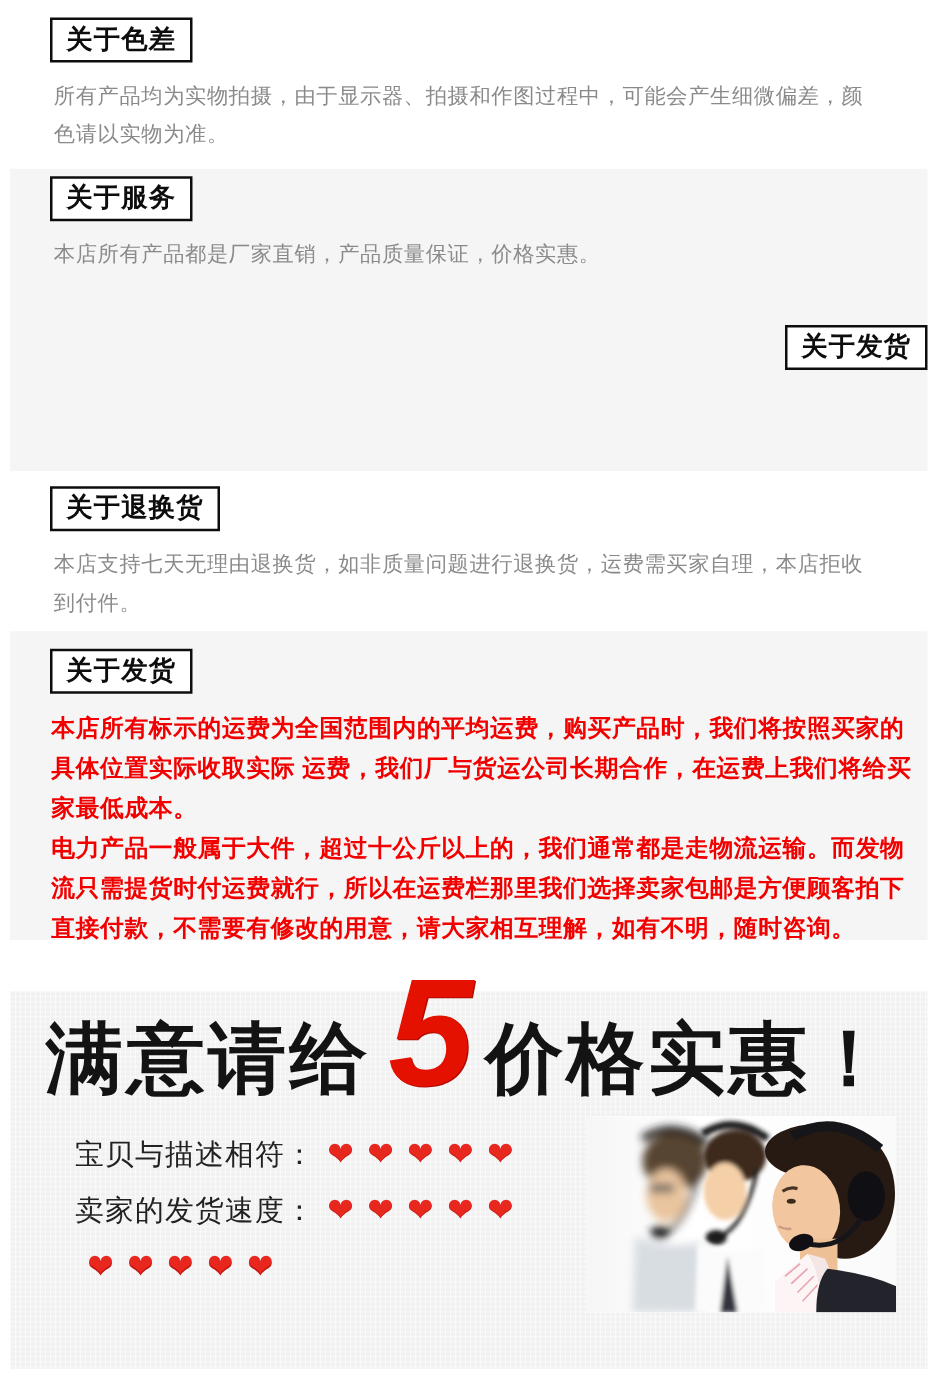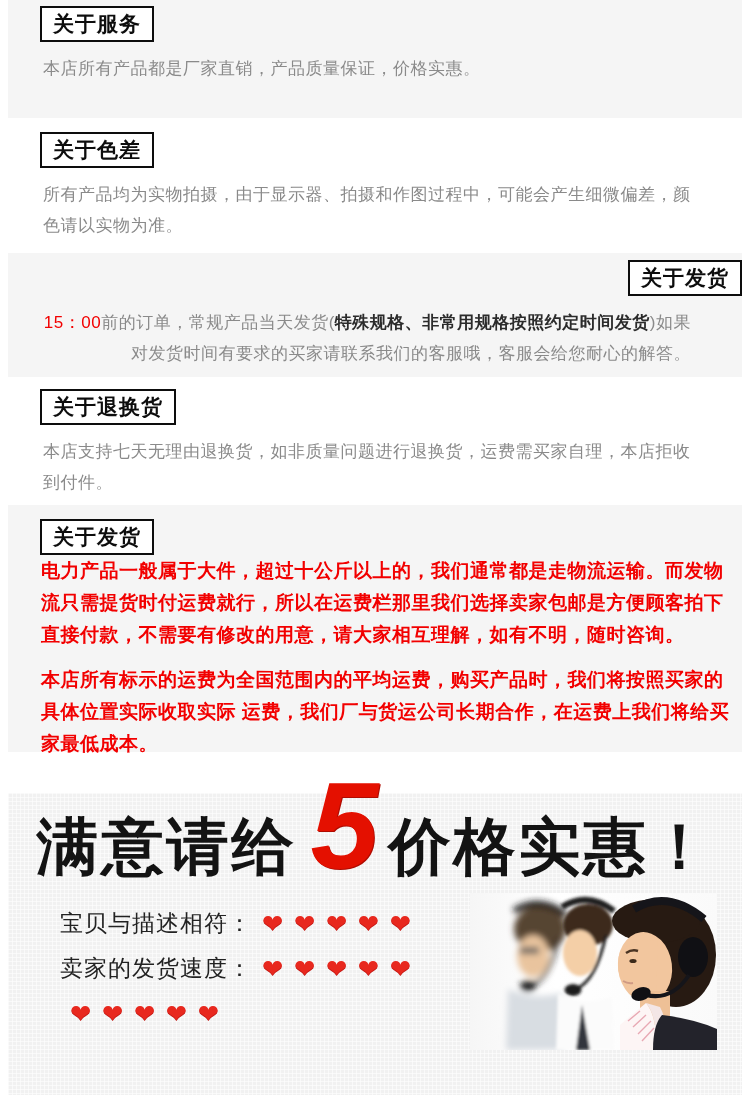--- a/index.html
+++ b/index.html
@@ -61,54 +61,53 @@
     overflow:hidden;background:#ffffff;
   }
   .photo svg{display:block;}
   .bottom-strip{height:13px;background:#ffffff;}
 </style>
 </head>
 <body>
 
 <div class="wrap">
 
+  <section class="sec sec-white" style="height:135px;padding-top:14px;">
+    <div class="title-box">
+      <span>关于色差</span>
+    </div>
+    <p class="body">所有产品均为实物拍摄，由于显示器、拍摄和作图过程中，可能会产生细微偏差，颜色请以实物为准。</p>
+  </section>
+
   <section class="sec sec-gray" style="height:118px;padding-top:6px;">
     <div class="title-box">
       <span>关于服务</span>
     </div>
     <p class="body">本店所有产品都是厂家直销，产品质量保证，价格实惠。</p>
   </section>
 
-  <section class="sec sec-white" style="height:135px;padding-top:14px;">
-    <div class="title-box">
-      <span>关于色差</span>
-    </div>
-    <p class="body">所有产品均为实物拍摄，由于显示器、拍摄和作图过程中，可能会产生细微偏差，颜色请以实物为准。</p>
-  </section>
-
   <section class="sec sec-gray" style="height:124px;padding-top:7px;text-align:right;">
     <div class="title-box">
       <span>关于发货</span>
     </div>
-    <p class="body"><span class="red">15：00</span><span>前的订单，常规产品当天发货(</span><span class="dark">特殊规格、非常用规格按照约定时间发货</span><span>)如果对发货时间有要求的买家请联系我们的客服哦，客服会给您耐心的解答。</span></p>
   </section>
 
   <section class="sec sec-white" style="height:128px;padding-top:12px;">
     <div class="title-box">
       <span>关于退换货</span>
     </div>
     <p class="body">本店支持七天无理由退换货，如非质量问题进行退换货，运费需买家自理，本店拒收到付件。</p>
   </section>
 
   <section class="sec sec-gray" style="height:247px;padding-top:14px;">
     <div class="title-box">
       <span>关于发货</span>
     </div>
+    <p class="body-red" style="margin-top:13px;">本店所有标示的运费为全国范围内的平均运费，购买产品时，我们将按照买家的具体位置实际收取实际 运费，我们厂与货运公司长期合作，在运费上我们将给买家最低成本。</p>
     <p class="body-red" style="margin-top:0;">电力产品一般属于大件，超过十公斤以上的，我们通常都是走物流运输。而发物流只需提货时付运费就行，所以在运费栏那里我们选择卖家包邮是方便顾客拍下直接付款，不需要有修改的用意，请大家相互理解，如有不明，随时咨询。</p>
-    <p class="body-red" style="margin-top:13px;">本店所有标示的运费为全国范围内的平均运费，购买产品时，我们将按照买家的具体位置实际收取实际 运费，我们厂与货运公司长期合作，在运费上我们将给买家最低成本。</p>
   </section>
 
   <div class="gap"></div>
 
   <section class="banner">
 
     <div class="big-title">
       <span class="bt-black">满意请给</span><span class="bt-five">5</span><span class="bt-black">价格实惠！</span>
     </div>
 

